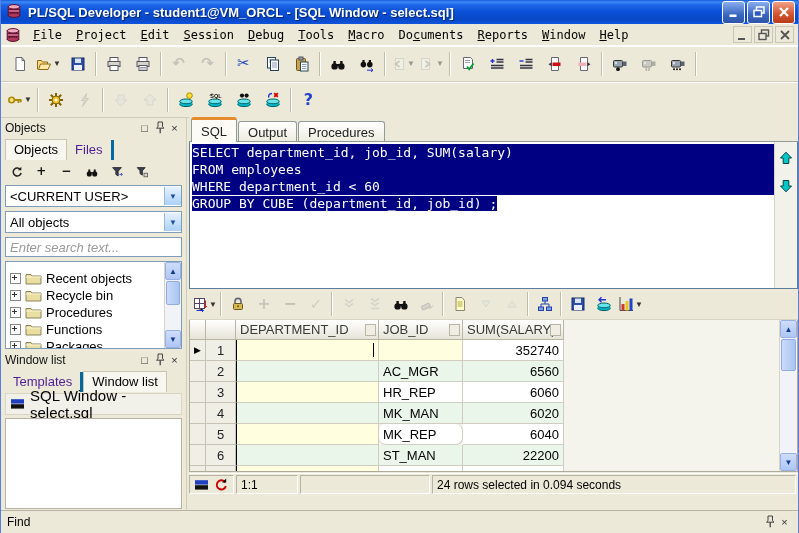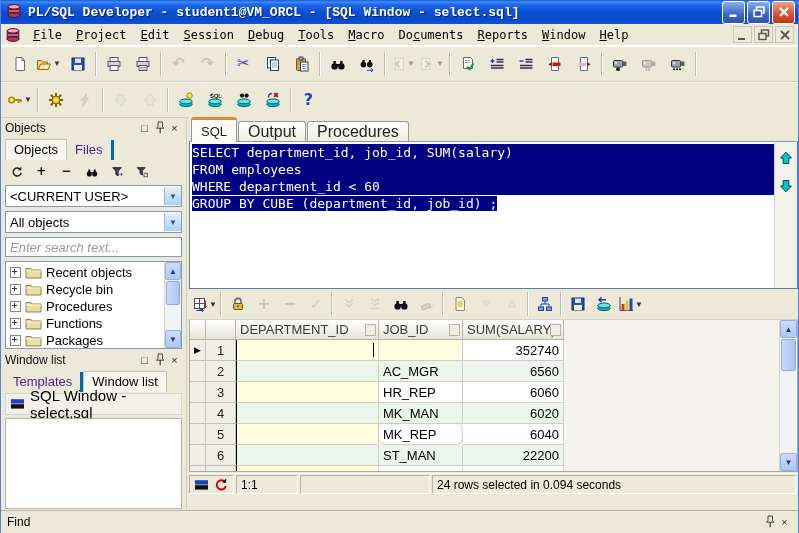--- a/index.html
+++ b/index.html
@@ -6,21 +6,21 @@
   .app{position:relative;width:799px;height:533px;background:#ece9d8;overflow:hidden;
        font-family:"Liberation Sans",sans-serif;font-size:13px;color:#000;
        border-left:1px solid #5a7edc;border-right:1px solid #5a7edc;box-sizing:border-box;}
   svg{display:block}
   .g{font-family:"DejaVu Sans",sans-serif;display:inline-block;line-height:1}
 
   
   .titlebar{height:24px;display:flex;align-items:center;padding:0 3px;
     background:linear-gradient(#1858d8 0%,#3b8af5 8%,#1f66e8 20%,#0a50d8 50%,#0a48c8 80%,#0f55dd 100%);}
   .titlebar .appicon{width:18px;height:18px;margin:0 4px 0 2px}
-  .title-text{color:#fff;font-family:Liberation Mono, monospace;font-weight:bold;font-size:13px;
+  .title-text{color:#fff;font-family:Liberation Sans, sans-serif;font-weight:bold;font-size:13px;
     text-shadow:1px 1px 1px #00246e;white-space:nowrap;flex:1}
   .tb-btn{width:21px;height:21px;margin-left:2px;border:1px solid #fff;border-radius:3px;
     background:linear-gradient(#89aef0,#3a66c0 60%,#2d55a8);display:flex;align-items:center;justify-content:center}
   .tb-btn.close{background:linear-gradient(#f0a088,#d4512c 60%,#b83a1a)}
 
   
   .menubar{height:21px;display:flex;align-items:center;border-bottom:1px solid #fff;padding:0 2px;background:#ece9d8}
   .menubar .appicon-sm{width:16px;height:16px;margin:0 5px 0 2px}
   .menu-item{font-family:"DejaVu Sans Mono",monospace;font-size:12px;padding:2px 7px;white-space:nowrap}
   .menu-spacer{flex:1}
@@ -58,21 +58,21 @@
   .tree-item{height:17px;display:flex;align-items:center;gap:4px;padding-left:4px;font-size:13px;white-space:nowrap}
   .expander{width:9px;height:9px;border:1px solid #888;background:#fff;flex:none;position:relative}
   .expander:before{content:"";position:absolute;left:1px;top:3px;width:5px;height:1px;background:#333}
   .expander:after{content:"";position:absolute;left:3px;top:1px;width:1px;height:5px;background:#333}
   .wl-item{height:20px;display:flex;align-items:center;gap:4px;padding:0 4px;font-size:15px;background:#f1f0e9;border:1px solid #d8d5c6;margin:1px 2px}
   .left-empty{flex:1;margin:2px;border:1px solid #b8b4a4;background:#fff}
 
   
   .maincol{flex:1;display:flex;flex-direction:column;min-width:0;padding-left:2px}
   .doc-tabs{height:24px;display:flex;align-items:flex-end;padding-left:2px;border-bottom:1px solid #919b9c;background:#ece9d8}
-  .dtab{height:18px;padding:1px 9px 0 9px;margin-right:1px;font-size:16px;display:flex;align-items:center;
+  .dtab{height:18px;padding:1px 9px 0 9px;margin-right:1px;font-size:13px;display:flex;align-items:center;
     background:linear-gradient(#fff,#efede0);border:1px solid #919b9c;border-bottom:none;border-radius:3px 3px 0 0;color:#222}
   .dtab.active{height:21px;background:#fcfbf6;border-top:3px solid #e68b2c;font-size:13px;margin-bottom:-1px}
   .editor-wrap{height:146px;display:flex;border:1px solid #5b7da0;border-top:none;background:#fff}
   .editor{flex:1;padding:2px 0 0 2px;font-family:"DejaVu Sans Mono",monospace;font-size:13px;line-height:17px;overflow:hidden}
   .eline{white-space:pre}
   .eline .sel{background:#000082;color:#fff}
   .eline .sel.full{display:block;width:100%}
   .editor-strip{width:22px;flex:none;background:#f3f2ea;border-left:1px solid #d8d5c6;display:flex;flex-direction:column;align-items:center;padding-top:8px;gap:12px}
   .nav-arrow{width:16px;height:16px}
 
@@ -570,21 +570,21 @@
         <span class="cbtn">▼</span>
       </div>
       <div class="combo">
         <span>All objects</span>
         <span class="cbtn">▼</span>
       </div>
       <div class="searchbox">
         <input type="text" placeholder="Enter search text..." style="">
       </div>
       <div class="treebox">
-        <div style="margin-top:2px">
+        <div style="margin-top:8px">
             <div class="tree-item">
               <span class="expander"></span>
               <svg class="folder-ico" width="17" height="13" viewBox="0 0 17 13">
                 <path d="M1 12V2.5h5l1 1.5h9V12z" fill="#e8dfa0" stroke="#8a835a"></path>
                 <path d="M1 5h15" stroke="#fdf8d8"></path>
               </svg>
               <span>Recent objects</span>
             </div>
             <div class="tree-item">
               <span class="expander"></span>

